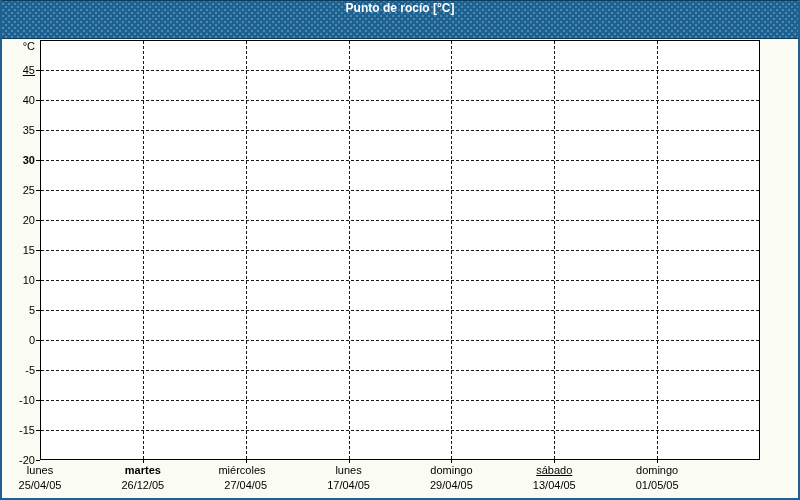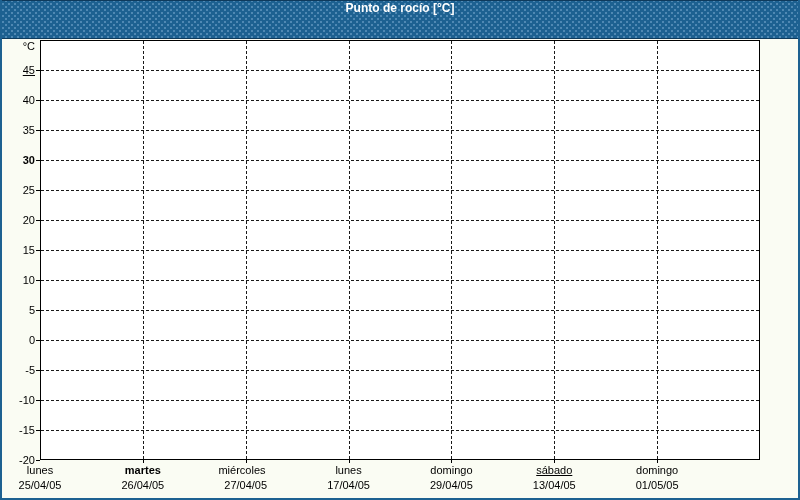--- a/index.html
+++ b/index.html
@@ -108,21 +108,21 @@
       <div class="hgrid" style="top: 430px;"></div>
       <div class="ytick" style="top: 430px;"></div>
       <div class="ylab" style="top: 423px;">-15</div>
       <div class="ytick" style="top: 460px;"></div>
       <div class="ylab" style="top: 453px;">-20</div>
       <div class="xday" style="left: -11px;">lunes</div>
       <div class="xdate" style="left: -11px;">25/04/05</div>
       <div class="vgrid" style="left: 142.857px;"></div>
       <div class="xtick" style="left: 142.857px;"></div>
       <div class="xday" style="left: 91.8571px; font-weight: bold;">martes</div>
-      <div class="xdate" style="left: 91.8571px;">26/04/05</div>
+      <div class="xdate" style="left: 91.8571px;">26/12/05</div>
       <div class="vgrid" style="left: 245.714px;"></div>
       <div class="xtick" style="left: 245.714px;"></div>
       <div class="xday" style="left: 191px;">miércoles</div>
       <div class="xdate" style="left: 194.714px;">27/04/05</div>
       <div class="vgrid" style="left: 348.571px;"></div>
       <div class="xtick" style="left: 348.571px;"></div>
       <div class="xday" style="left: 297.571px;">lunes</div>
       <div class="xdate" style="left: 297.571px;">17/04/05</div>
       <div class="vgrid" style="left: 451.429px;"></div>
       <div class="xtick" style="left: 451.429px;"></div>

